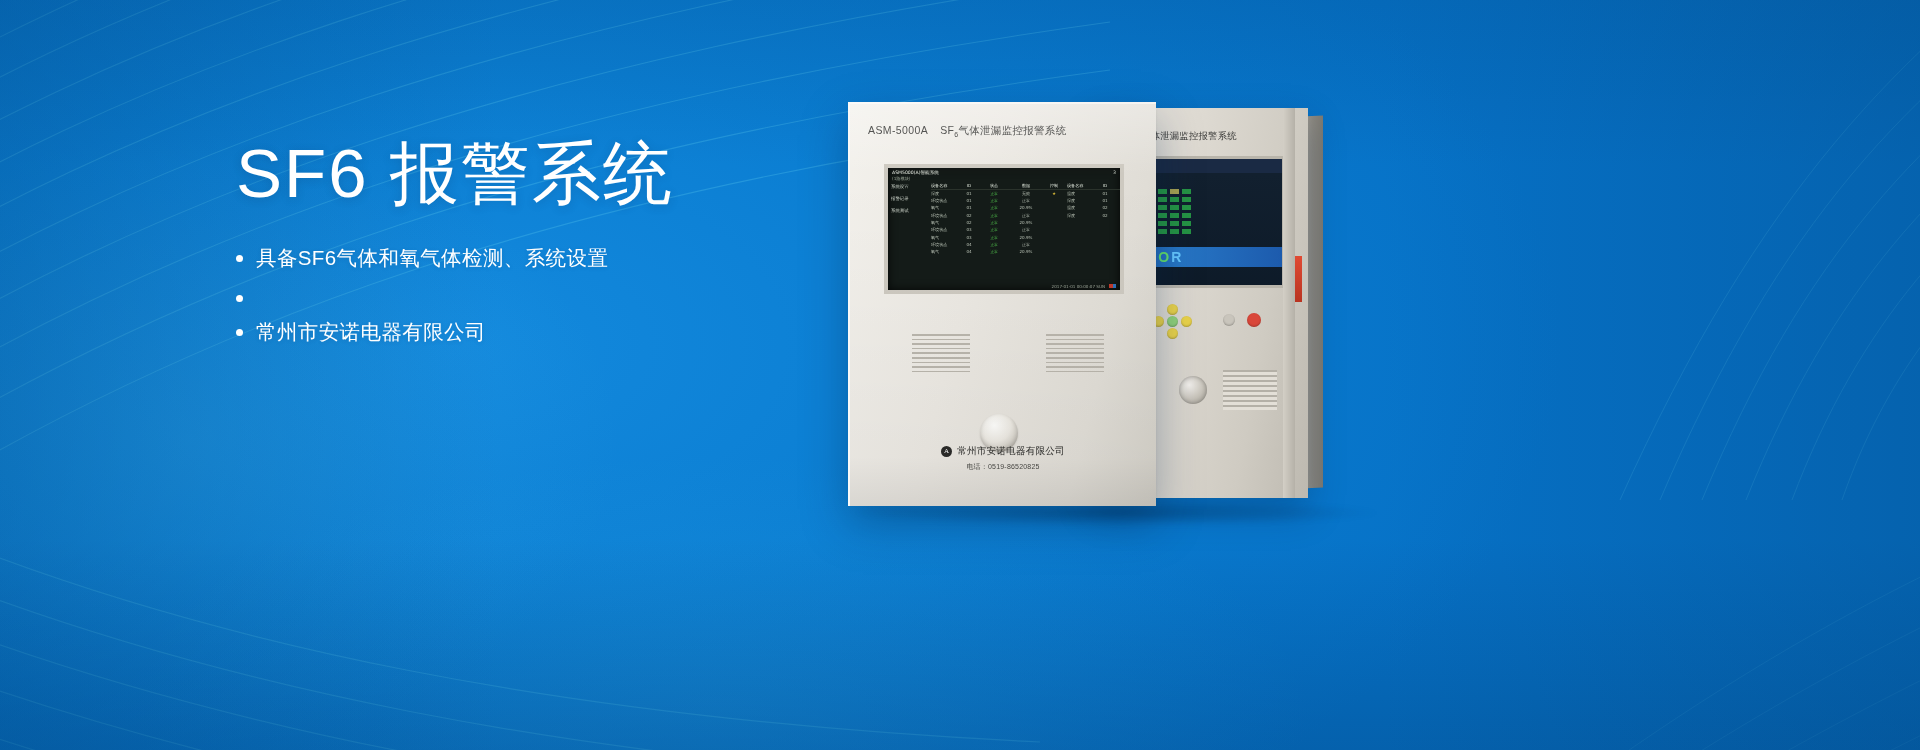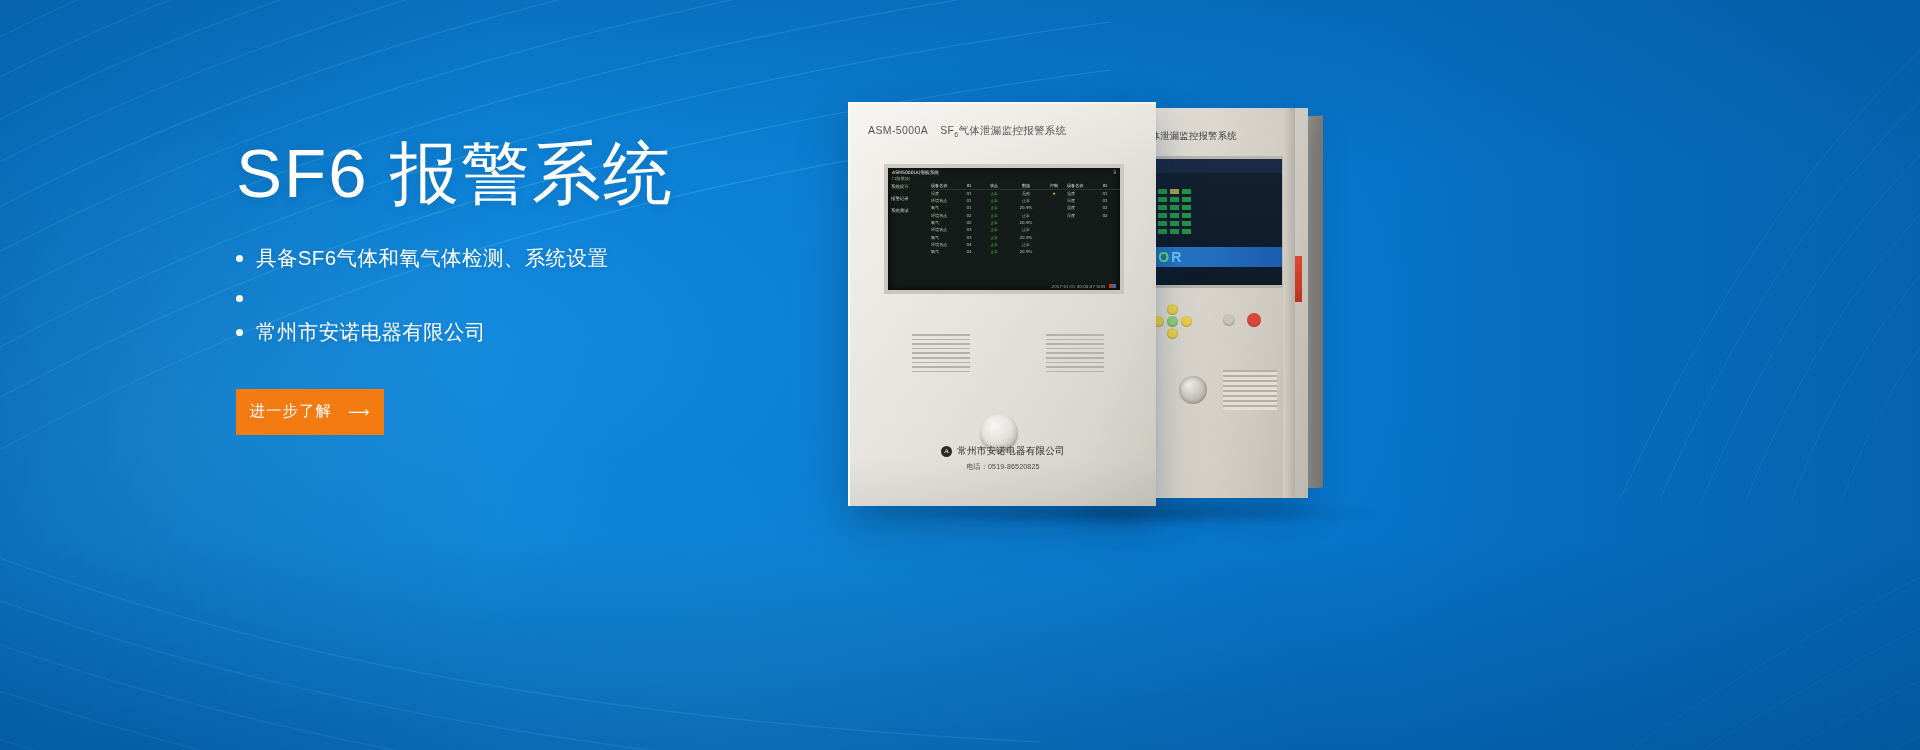--- a/index.html
+++ b/index.html
@@ -339,24 +339,20 @@
       </div>
       <div class="bullet">
         <span class="dot"></span>
       </div>
       <div class="bullet">
         <span class="dot"></span>
         <span>常州市安诺电器有限公司</span>
       </div>
     </div>
 
-    <button class="cta">
-      <span>进一步了解</span>
-      <span class="arrow">⟶</span>
-    </button>
 
   </div>
 
   <div class="floor-shadow"></div>
 
   <div class="products">
 
     <div class="cab-rear-side"></div>
     <div class="cab-rear">
       <div class="rear-title">0 B SF6 气体泄漏监控报警系统</div>

